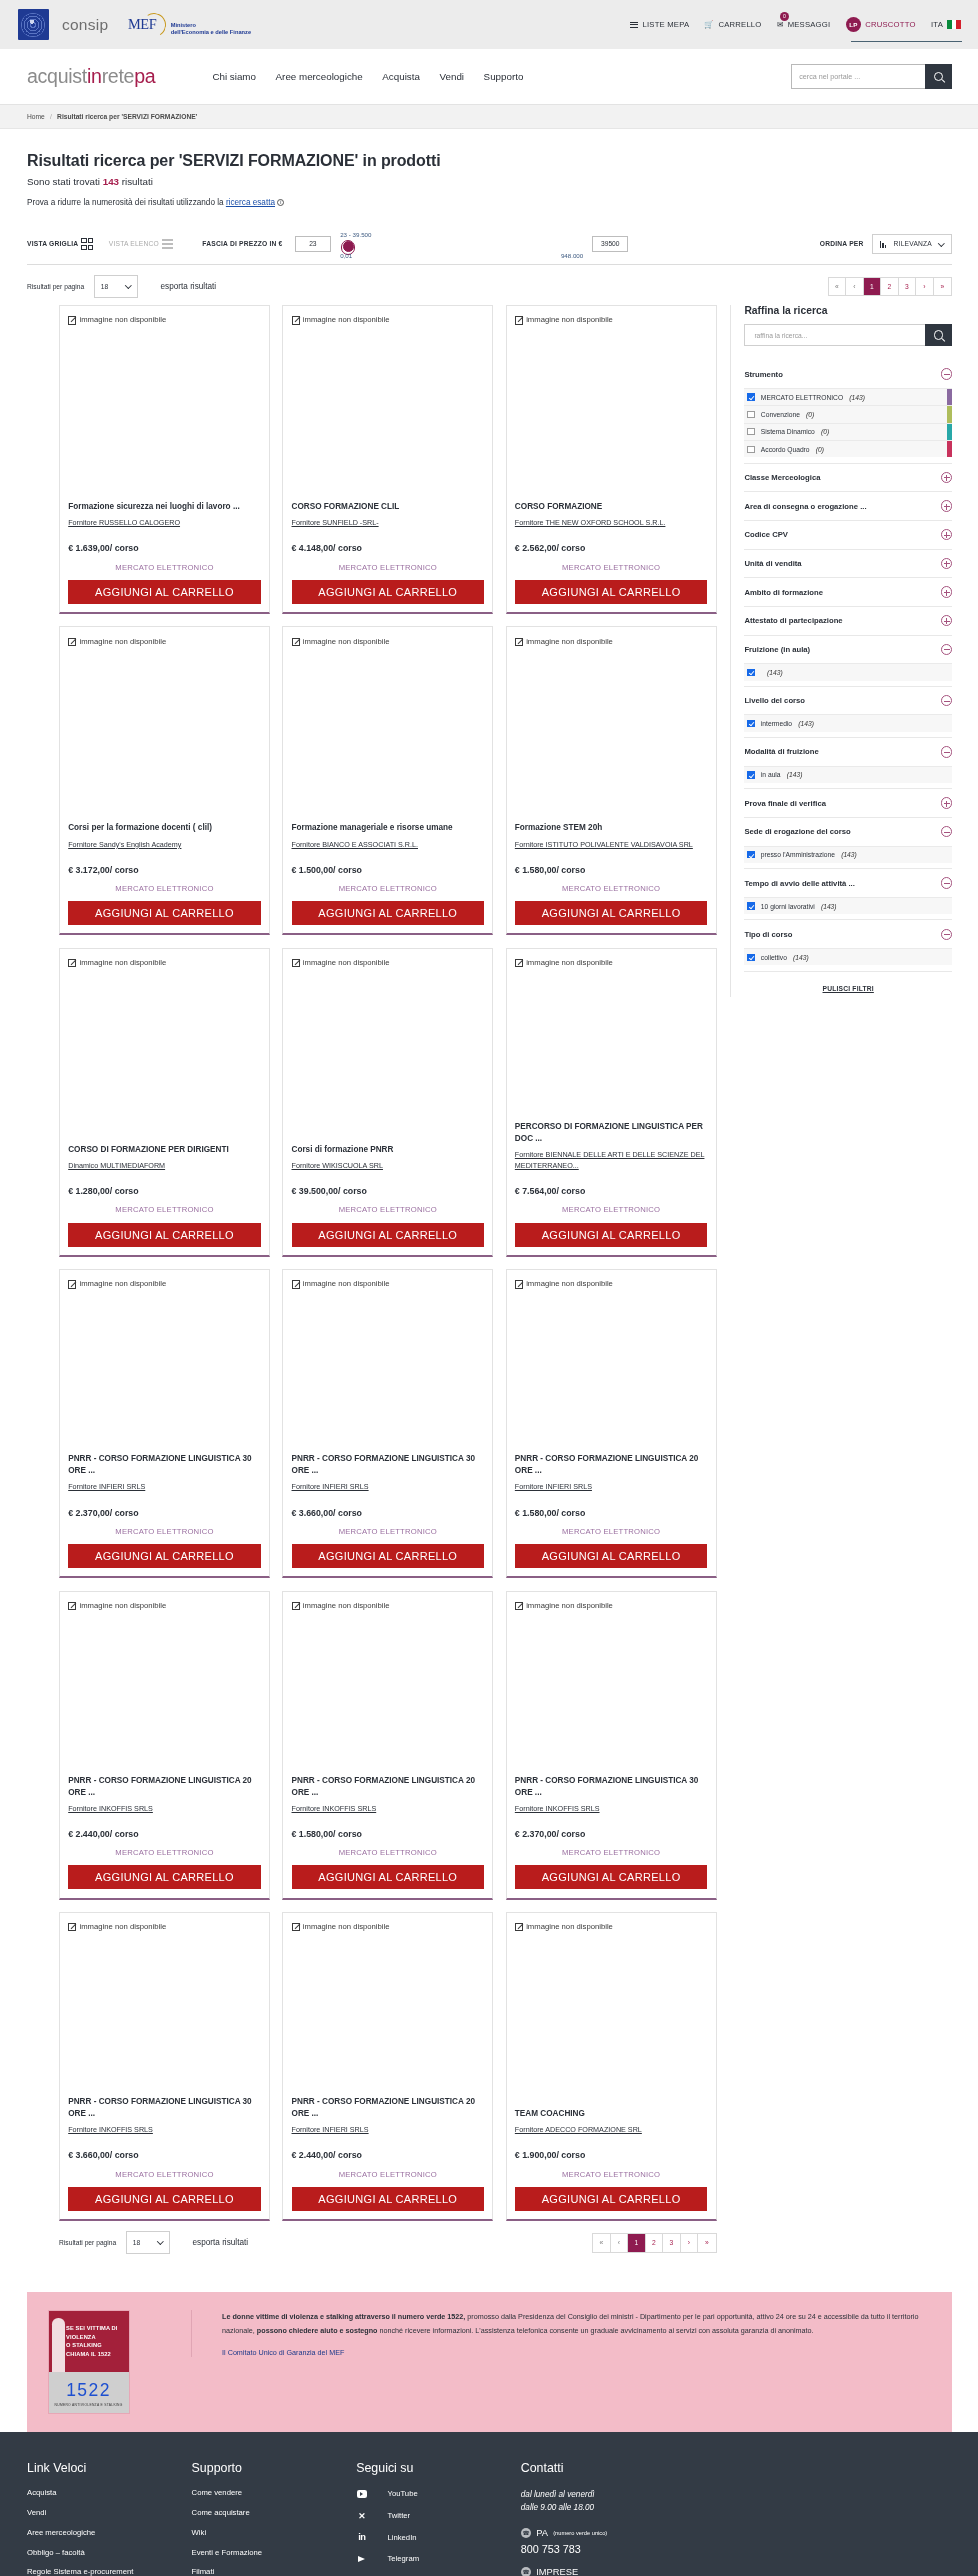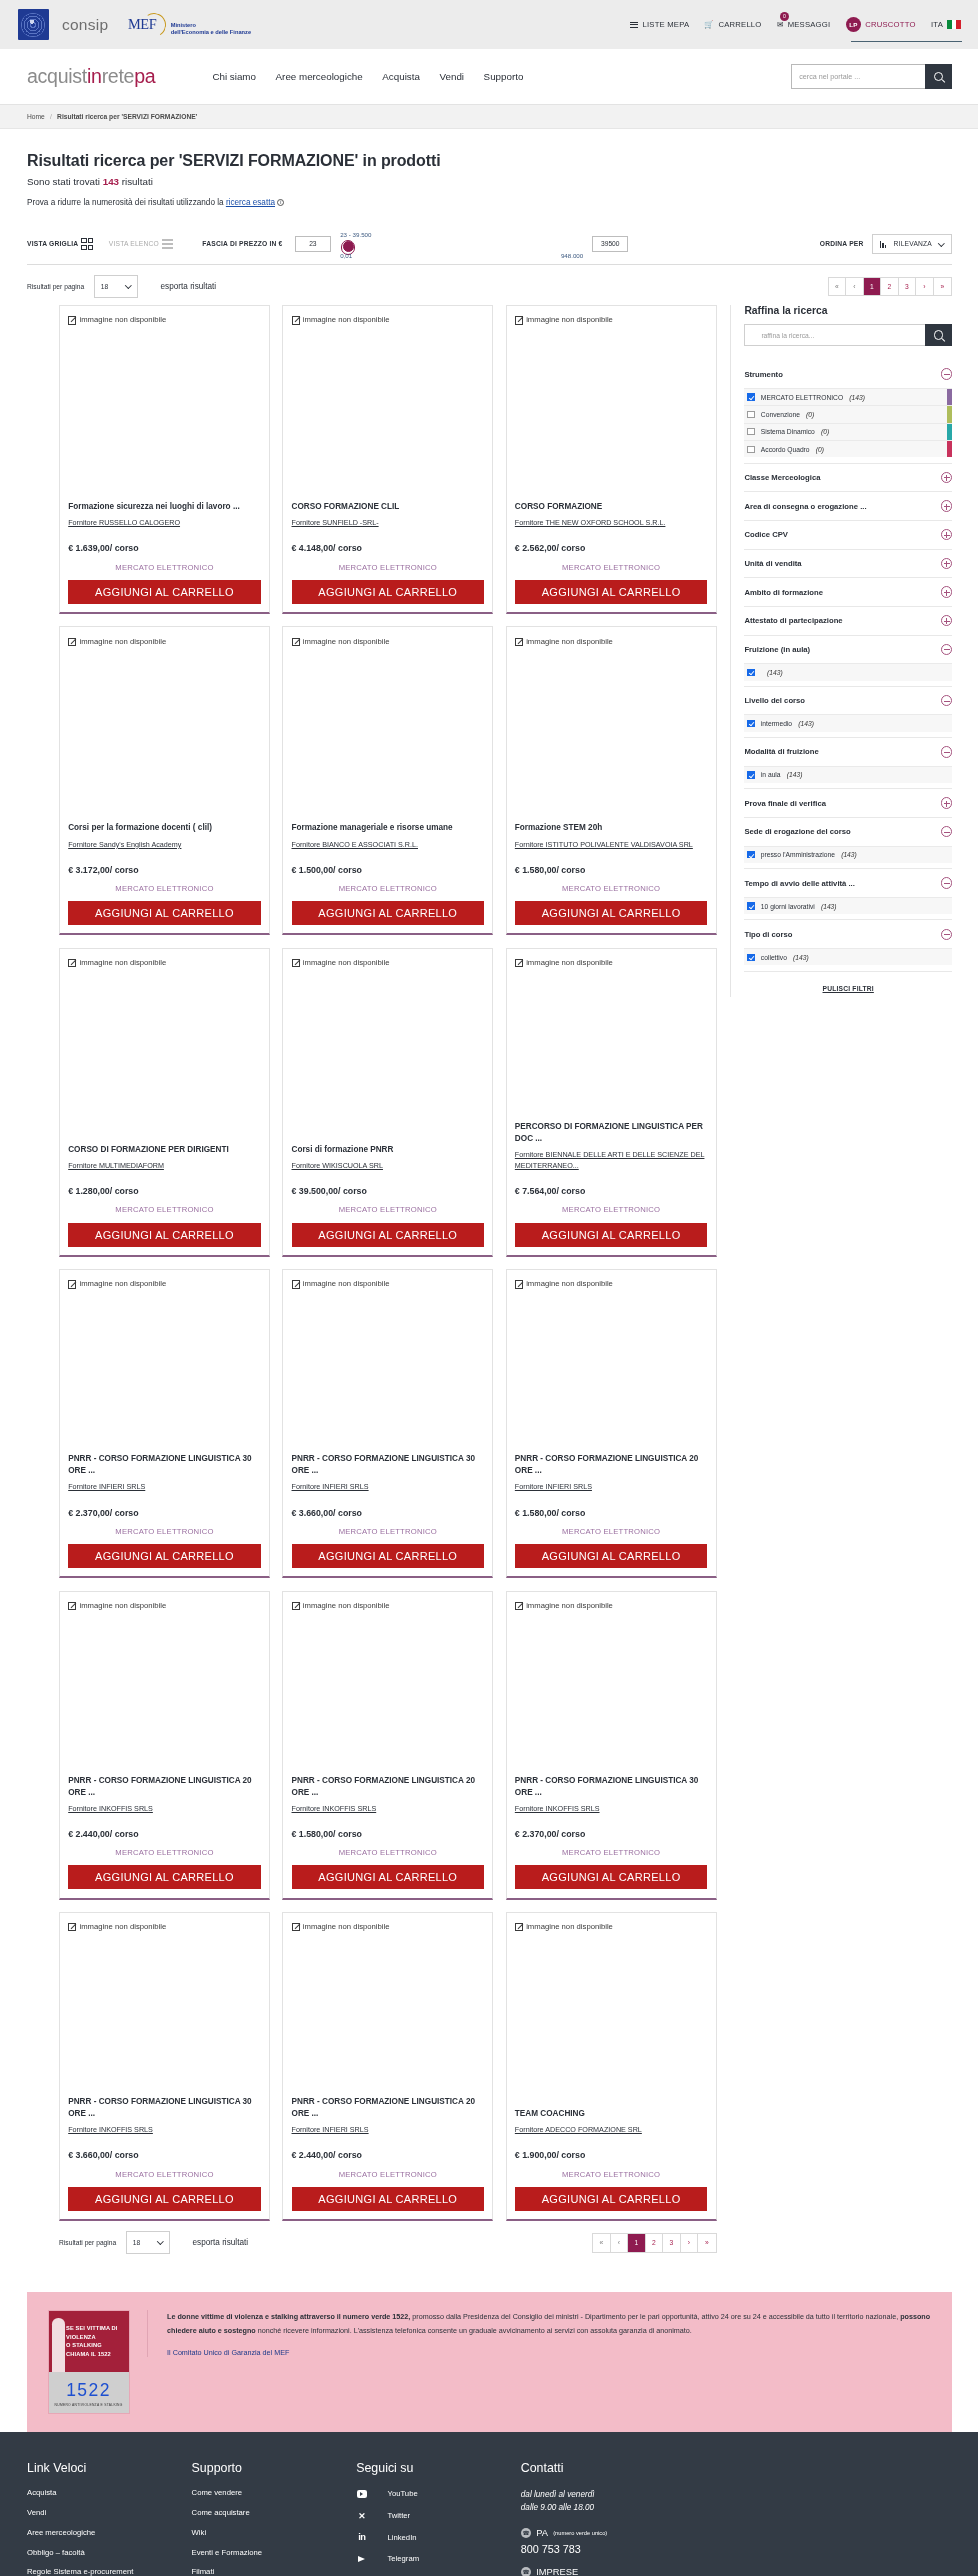--- a/index.html
+++ b/index.html
@@ -215,21 +215,21 @@
     background: #b91c1c; color: #fff; border: none; height: 24px; width: 100%;
     font-size: 11px; letter-spacing: 0.3px; cursor: pointer;
     font-family: "Liberation Sans", sans-serif;
   }
 
   
   .sidebar { width: 222px; flex: none; border-left: 0.5px solid #e4e4e4; padding-left: 13.4px; }
   .sb-title { font-size: 10.3px; font-weight: 700; margin-bottom: 8.2px; }
   .sb-search { display: flex; height: 21.6px; margin-bottom: 14.4px; }
   .sb-search input {
-    flex: 1; border: 0.5px solid #cfcfcf; border-right: none; padding: 0 16px;
+    flex: 1; border: 0.5px solid #cfcfcf; border-right: none; padding: 0 9px;
     font-size: 6.7px; color: #555; outline: none; font-family: "Liberation Sans", sans-serif;
   }
   .sb-search input::placeholder { color: #9a9a9a; }
   .sb-search button { width: 27px; background: #2f3640; border: none; cursor: pointer; display:flex; align-items:center; justify-content:center; }
   .facet { border-bottom: 0.5px solid #e8e8e8; }
   .facet-head {
     display: flex; align-items: center; justify-content: space-between;
     padding: 8.2px 0; cursor: pointer;
   }
   .facet-head h3 { font-size: 7.7px; font-weight: 700; }
@@ -276,21 +276,21 @@
   }
   .vb-poster .hand {
     position: absolute; left: 3.1px; top: 7.2px; width: 13.4px; height: 67px;
     background: linear-gradient(#fff 0 100%); opacity: .85; border-radius: 6.2px 6.2px 0 0;
   }
   .vb-poster .bot {
     background: #cfcfcf; text-align: center; padding: 8.2px 3.1px 6.2px; position: relative;
   }
   .vb-poster .bot .num { color: #1d4fd0; font-size: 17.5px; font-weight: 400; letter-spacing: 1.5px; }
   .vb-poster .bot .cap { font-size: 3.3px; color: #333; letter-spacing: 0.3px; margin-top: 2.1px; }
-  .vb-body { flex: 1; padding-left: 19px; border-left: 0.5px solid #e0a5b4; }
+  .vb-body { flex: 1; padding-left: 30px; border-left: 0.5px solid #e0a5b4; margin-left: 44px; }
   .vb-body p { font-size: 7.2px; line-height: 1.95; color: #2b3038; }
   .vb-body p b { font-weight: 700; }
   .vb-sign { margin-top: 10.3px; font-size: 7.2px; color: #1d3a8a; }
 
   
   footer { background: #333b45; color: #fff; padding: 29px 27px 36px; margin-top: 0; }
   .fcols { display: flex; gap: 20.6px; }
   .fcol { width: 144px; }
   .fcol.wide { width: 170px; }
   .fcol h4 { font-size: 12.4px; font-weight: 400; margin-bottom: 13.4px; }
@@ -535,21 +535,21 @@
             <div class="card-market">MERCATO ELETTRONICO</div>
             <button class="btn-cart">AGGIUNGI AL CARRELLO</button>
           </div>
           <div class="card">
             <div class="noimg">
               <span class="img-ph"></span>
               <span>immagine non disponibile</span>
             </div>
             <div class="card-spacer"></div>
             <div class="card-title">CORSO DI FORMAZIONE PER DIRIGENTI</div>
-            <div class="card-supplier">Fornitore MULTIMEDIAFORM</div>
+            <div class="card-supplier">Dinamico MULTIMEDIAFORM</div>
             <div class="card-gap"></div>
             <div class="card-price">€ 1.280,00/ corso</div>
             <div class="card-market">MERCATO ELETTRONICO</div>
             <button class="btn-cart">AGGIUNGI AL CARRELLO</button>
           </div>
           <div class="card">
             <div class="noimg">
               <span class="img-ph"></span>
               <span>immagine non disponibile</span>
             </div>

